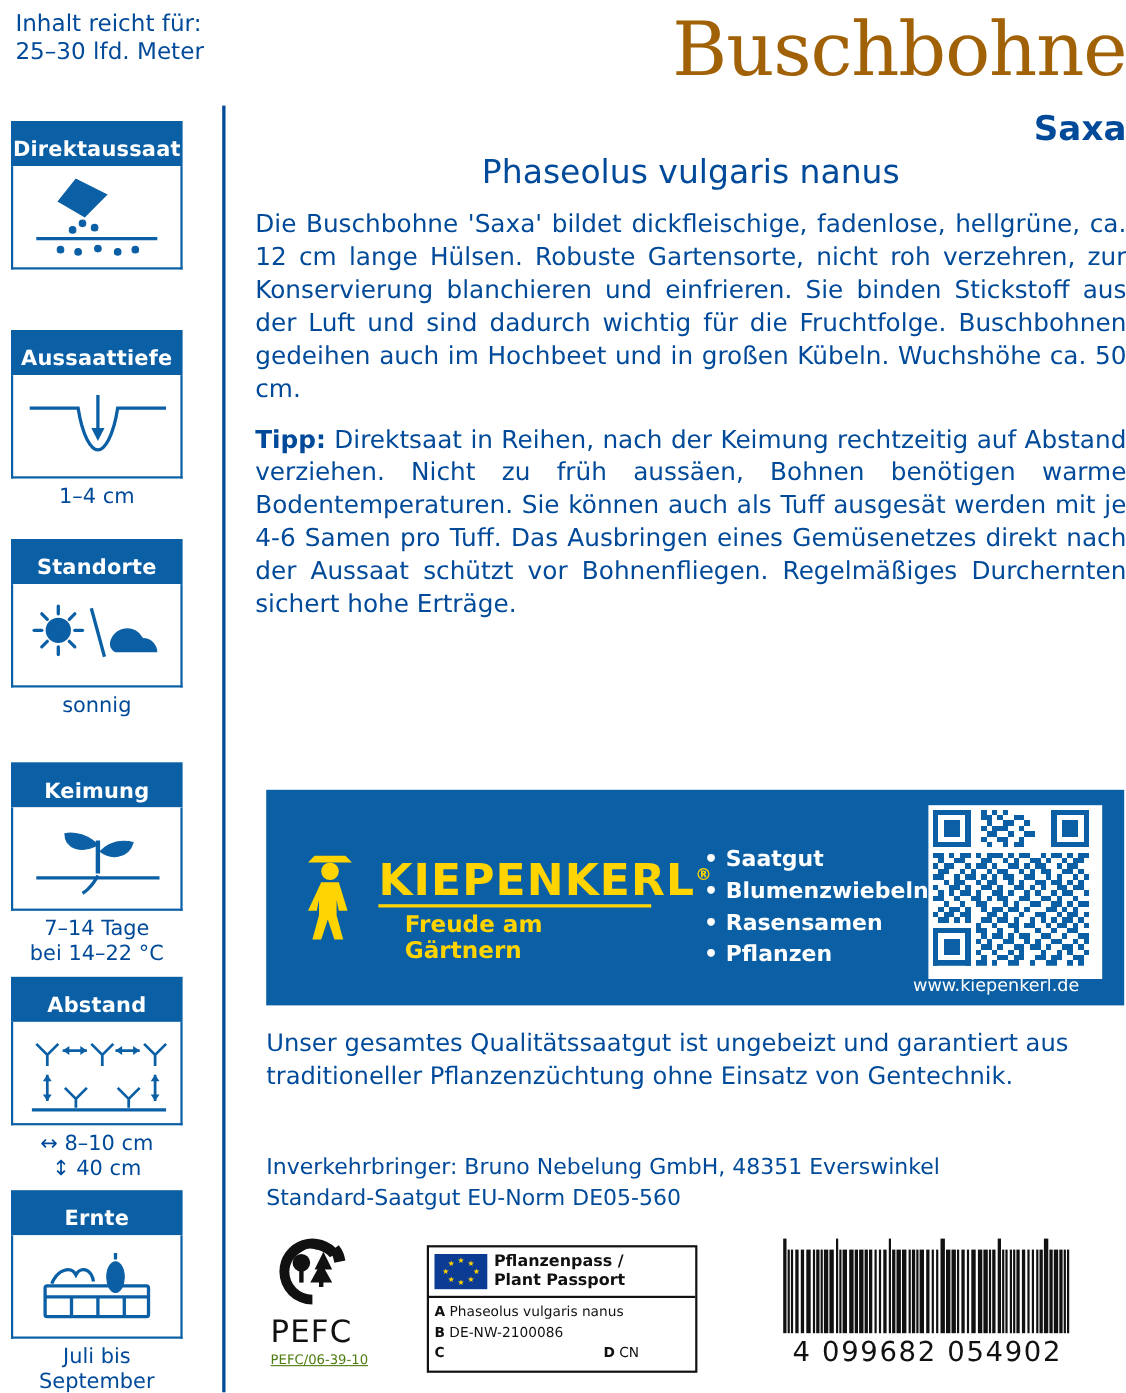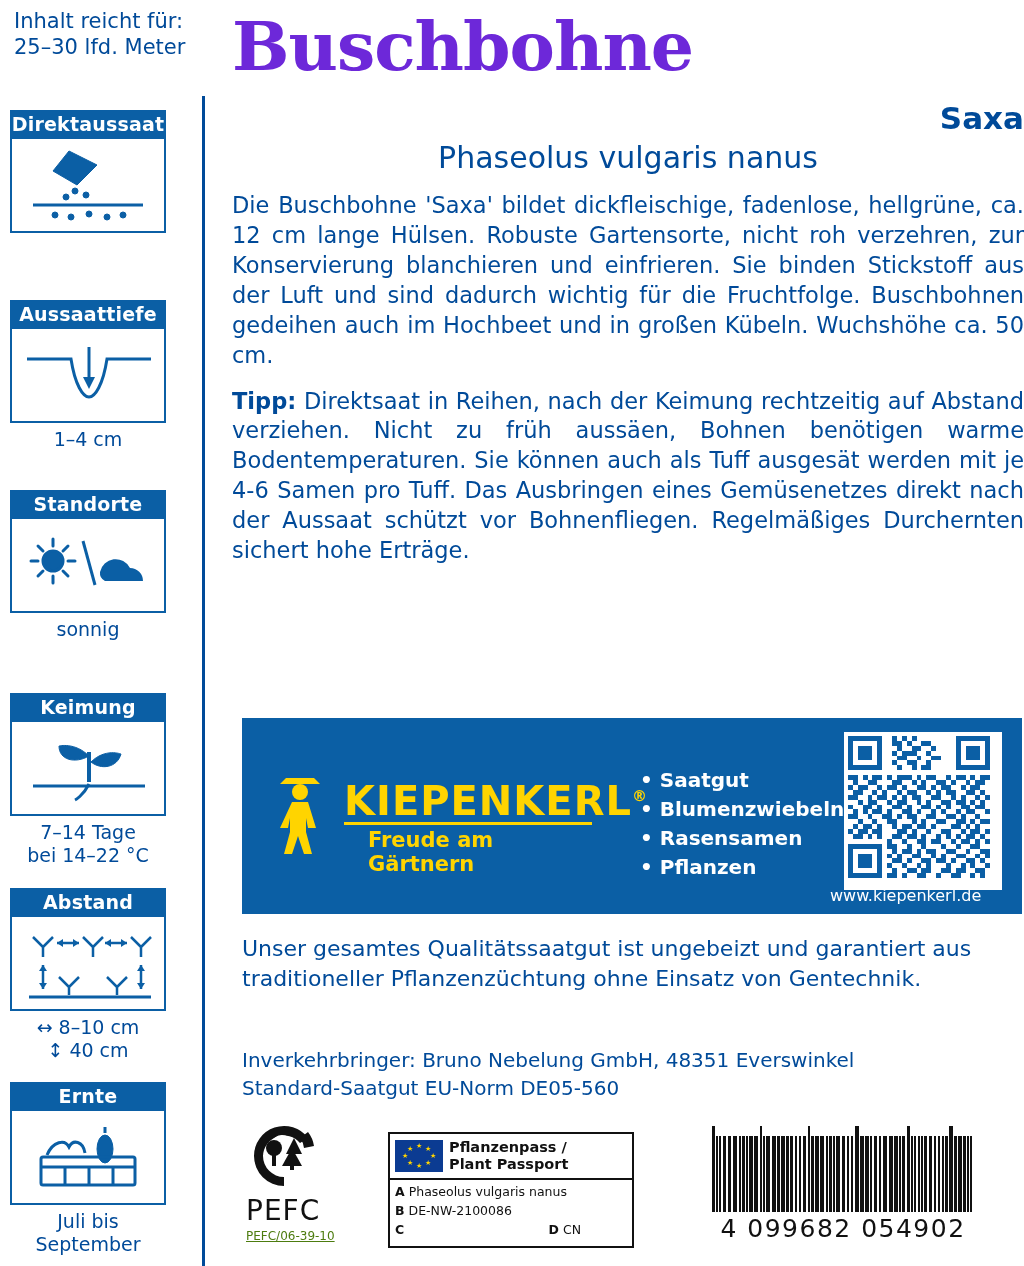--- a/index.html
+++ b/index.html
@@ -20,36 +20,36 @@
   .inhalt{
     position:absolute;left:14px;top:8px;width:180px;
     font-size:21px;line-height:1.25;color:#004a99;
   }
   .divider-v{
     position:absolute;left:202px;top:96px;width:3px;height:1170px;background:#004a99;
   }
   .icon-block{position:absolute;left:10px;width:156px;}
   .icon-head{
     background:#0b5fa5;color:#fff;font-weight:bold;font-size:19px;
-    text-align:center;padding:3px 0 4px;letter-spacing:.2px;
+    text-align:center;padding:15px 0 4px;letter-spacing:.2px;
   }
   .icon-box{
     border:2px solid #0b5fa5;border-top:none;height:92px;position:relative;
     background:#fff;
   }
   .icon-box svg{display:block;margin:0 auto;}
   .icon-cap{
     text-align:center;font-size:19px;line-height:1.2;color:#004a99;margin-top:5px;
   }
 
   
   .right-col{position:absolute;left:232px;top:0;width:792px;}
   .title{
     font-family:"DejaVu Serif","Liberation Serif",serif;
-    font-size:68px;font-weight:bold;color:#6d28d9;text-align:left;
+    font-size:68px;font-weight:normal;color:#a16207;text-align:right;
     letter-spacing:-1px;margin-top:6px;
   }
   .variety{
     text-align:right;font-size:31px;font-weight:bold;color:#004a99;margin-top:14px;
   }
   .latin{
     text-align:center;font-size:30px;color:#004a99;margin-top:4px;
   }
   .para{
     font-size:22.5px;line-height:1.33;color:#004a99;text-align:justify;

